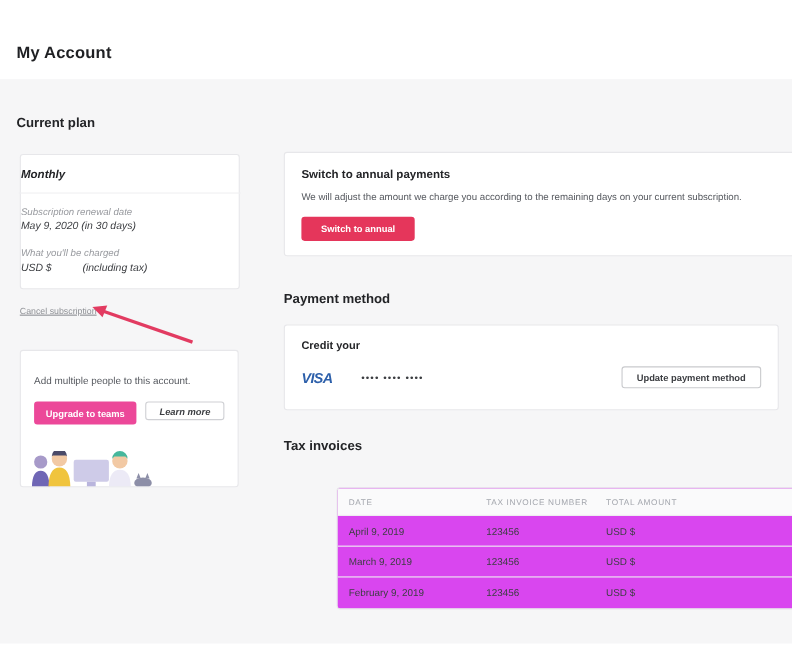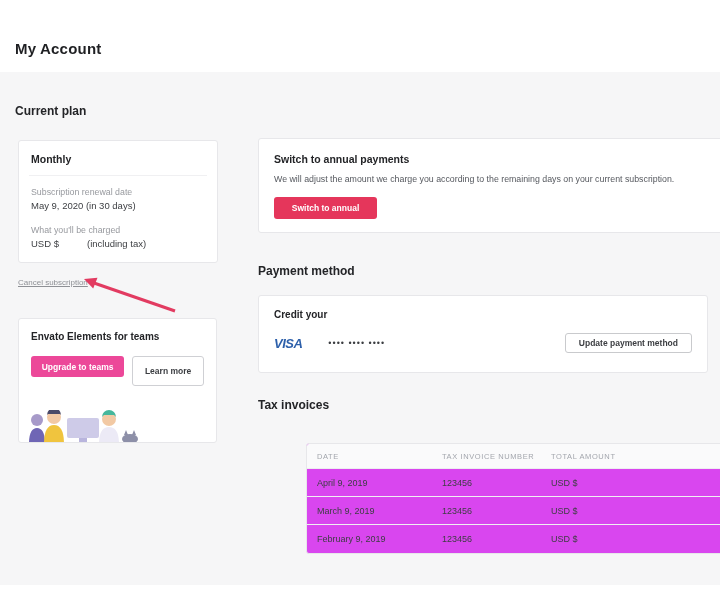--- a/index.html
+++ b/index.html
@@ -12,39 +12,39 @@
   .gray-band { position:absolute; left:0; top:72px; width:720px; height:513px; background:#f6f6f7; }
 
   .section-title { position:absolute; font-size:12px; font-weight:700; color:#232427; }
   .t-current   { left:15px;  top:104px; }
   .t-payment   { left:258px; top:264px; }
   .t-invoices  { left:258px; top:398px; }
 
   .card { position:absolute; background:#fff; border:1px solid #e7e7ea; border-radius:3px; }
 
   
-  .monthly-card { left:18px; top:140px; width:200px; height:123px; padding:12px 12px; }
+  .monthly-card { left:18px; top:140px; width:200px; height:123px; padding:12px 0;font-style:italic; }
   .monthly-card .plan-name { font-size:10.5px; font-weight:700; color:#232427; }
   .monthly-card .divider { border-bottom:1px solid #f0f0f2; margin:10px -2px 11px -2px; }
   .label-gray { font-size:8.8px; color:#97999e; }
   .value-dark { font-size:9.5px; color:#3c3e42; margin-top:3px; }
   .charge-row { display:flex; gap:28px; }
 
   .cancel-link { position:absolute; left:18px; top:278px; font-size:8px; color:#8e9095; text-decoration:underline; cursor:pointer; }
 
   .arrow-annotation { position:absolute; left:78px; top:272px; width:110px; height:45px; pointer-events:none; }
 
   
   .teams-card { left:18px; top:318px; width:199px; height:125px; padding:12px; overflow:hidden; }
   .teams-card .teams-title { font-size:10px; font-weight:700; color:#232427; }
   .teams-card .teams-desc { font-size:9px; color:#55585e; margin-top:10px; }
   .teams-buttons { display:flex; gap:8px; margin-top:14px; }
   .btn { display:inline-flex; align-items:center; justify-content:center; border-radius:3px; font-weight:700; cursor:pointer; border:none; font-family:"Liberation Sans", sans-serif; }
   .btn-purple { background:#ec4899; color:#fff; font-size:8.5px; height:21px; width:96px; }
-  .btn-outline { background:#fff; color:#3c3e42; font-size:8.5px; height:30px; width:74px; border:1px solid #cfd0d4; }
+  .btn-outline { background:#fff; color:#3c3e42; font-size:8.5px; height:17px; width:74px; border:1px solid #cfd0d4;font-style:italic; }
   .teams-illustration { position:absolute; left:8px; bottom:-2px; }
 
   
   .switch-card { left:258px; top:138px; width:540px; height:95px; padding:14px 15px; }
   .switch-card .switch-title { font-size:10.5px; font-weight:700; color:#232427; }
   .switch-card .switch-desc { font-size:8.8px; color:#55585e; margin-top:9px; white-space:nowrap; }
   .btn-red { background:#e5365b; color:#fff; font-size:8.5px; height:22px; width:103px; margin-top:13px; }
 
   
   .payment-card { left:258px; top:295px; width:450px; height:78px; padding:13px 15px; }
@@ -89,21 +89,21 @@
   </div>
 
   <a class="cancel-link">Cancel subscription</a>
 
   <svg class="arrow-annotation" viewBox="0 0 110 45">
     <line x1="97" y1="39" x2="16" y2="11" stroke="#e23b61" stroke-width="3"></line>
     <polygon points="6,7 19.5,5.8 15.2,16.5" fill="#e23b61"></polygon>
   </svg>
 
   <div class="card teams-card">
-    <div class="teams-title">Envato Elements for teams</div>
+    <div class="teams-desc">Add multiple people to this account.</div>
     <div class="teams-buttons">
       <button class="btn btn-purple">Upgrade to teams</button>
       <button class="btn btn-outline">Learn more</button>
     </div>
     <svg class="teams-illustration" width="120" height="34" viewBox="0 0 120 34">
       <circle cx="10" cy="10" r="6" fill="#a79ac9"></circle>
       <path d="M2 34 Q2 18 10 18 Q18 18 18 34 Z" fill="#6f66b5"></path>
       <circle cx="27" cy="7" r="7" fill="#f2c9a4"></circle>
       <path d="M20 5 a7 7 0 0 1 14 0 l-1 -1 h-12 Z" fill="#4a4a68"></path>
       <path d="M17 34 Q17 15 27 15 Q37 15 37 34 Z" fill="#f0c43e"></path>

